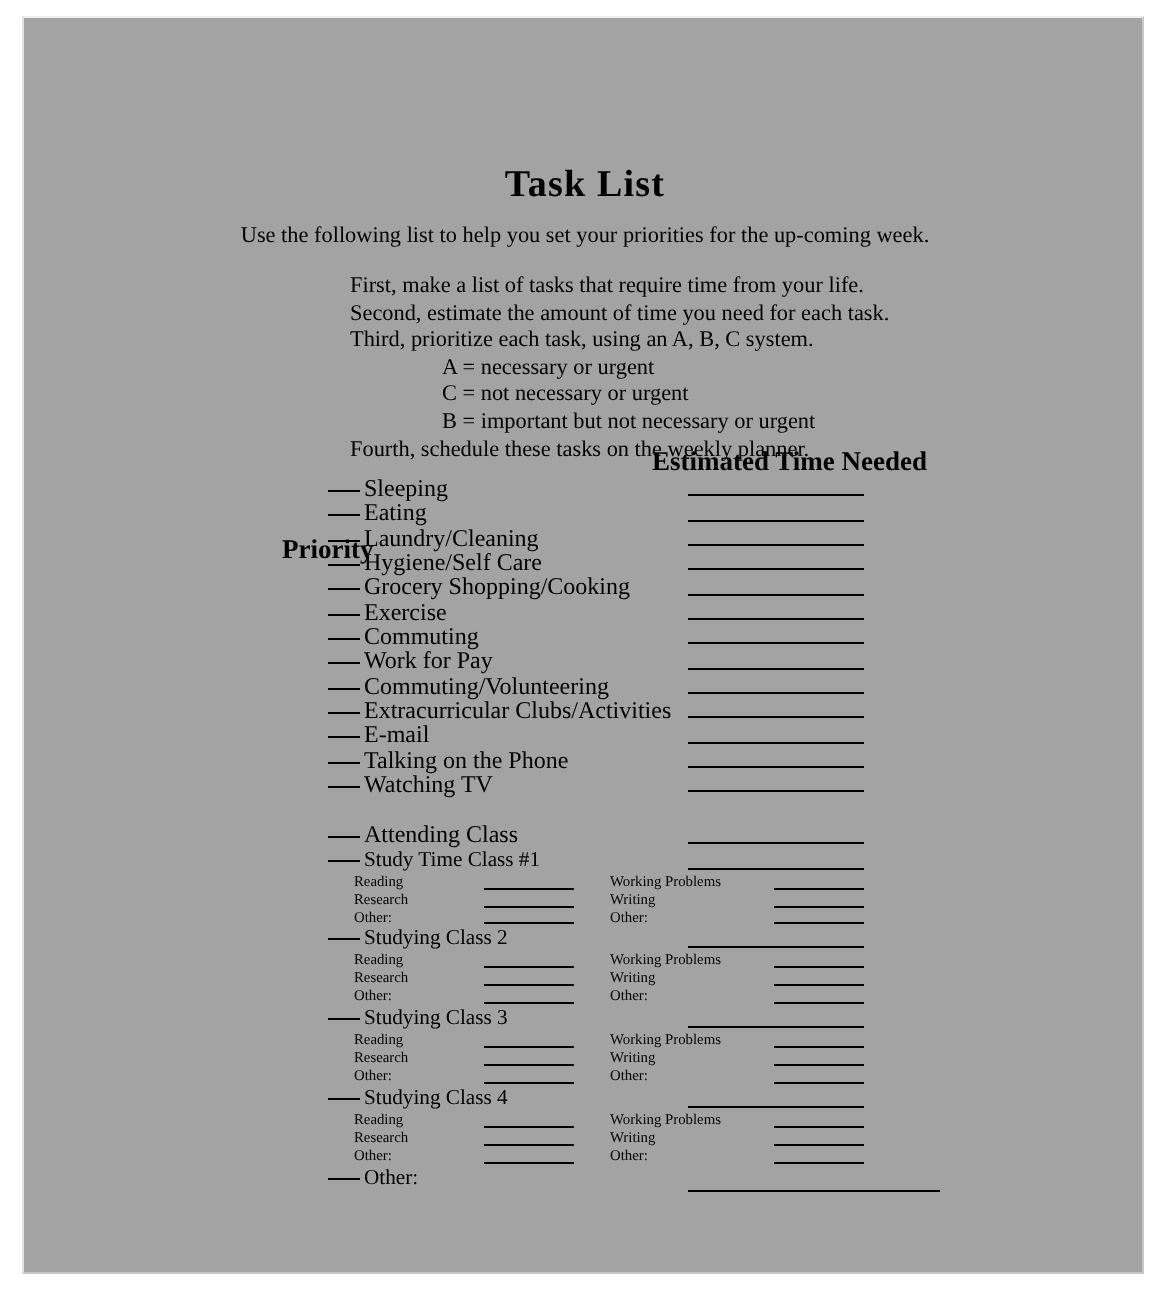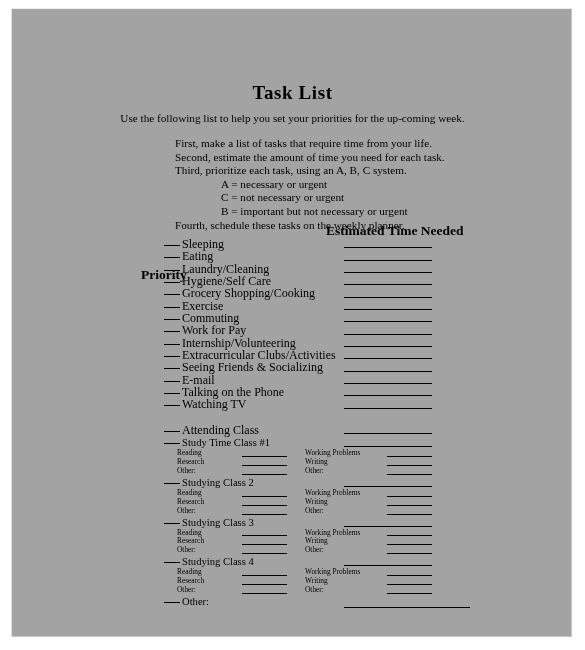--- a/index.html
+++ b/index.html
@@ -228,23 +228,22 @@
 
       <div id="main-tasks">
           <div class="task-row"><span class="blank-pre"></span><span class="label">Sleeping</span><span class="time-rule"></span></div>
           <div class="task-row"><span class="blank-pre"></span><span class="label">Eating</span><span class="time-rule"></span></div>
           <div class="task-row"><span class="blank-pre"></span><span class="label">Laundry/Cleaning</span><span class="time-rule"></span></div>
           <div class="task-row"><span class="blank-pre"></span><span class="label">Hygiene/Self Care</span><span class="time-rule"></span></div>
           <div class="task-row"><span class="blank-pre"></span><span class="label">Grocery Shopping/Cooking</span><span class="time-rule"></span></div>
           <div class="task-row"><span class="blank-pre"></span><span class="label">Exercise</span><span class="time-rule"></span></div>
           <div class="task-row"><span class="blank-pre"></span><span class="label">Commuting</span><span class="time-rule"></span></div>
           <div class="task-row"><span class="blank-pre"></span><span class="label">Work for Pay</span><span class="time-rule"></span></div>
-          <div class="task-row"><span class="blank-pre"></span><span class="label">Internship/Volunteering</span><span class="time-rule"></span></div>
+          <div class="task-row"><span class="blank-pre"></span><span class="label">Commuting/Volunteering</span><span class="time-rule"></span></div>
           <div class="task-row"><span class="blank-pre"></span><span class="label">Extracurricular Clubs/Activities</span><span class="time-rule"></span></div>
-          <div class="task-row"><span class="blank-pre"></span><span class="label">Seeing Friends &amp; Socializing</span><span class="time-rule"></span></div>
           <div class="task-row"><span class="blank-pre"></span><span class="label">E-mail</span><span class="time-rule"></span></div>
           <div class="task-row"><span class="blank-pre"></span><span class="label">Talking on the Phone</span><span class="time-rule"></span></div>
           <div class="task-row"><span class="blank-pre"></span><span class="label">Watching TV</span><span class="time-rule"></span></div>
         </div>
 
       <div class="spacer-row"></div>
 
       <div class="task-row">
         <span class="blank-pre"></span><span class="label">Attending Class</span>
         <span class="time-rule"></span>

